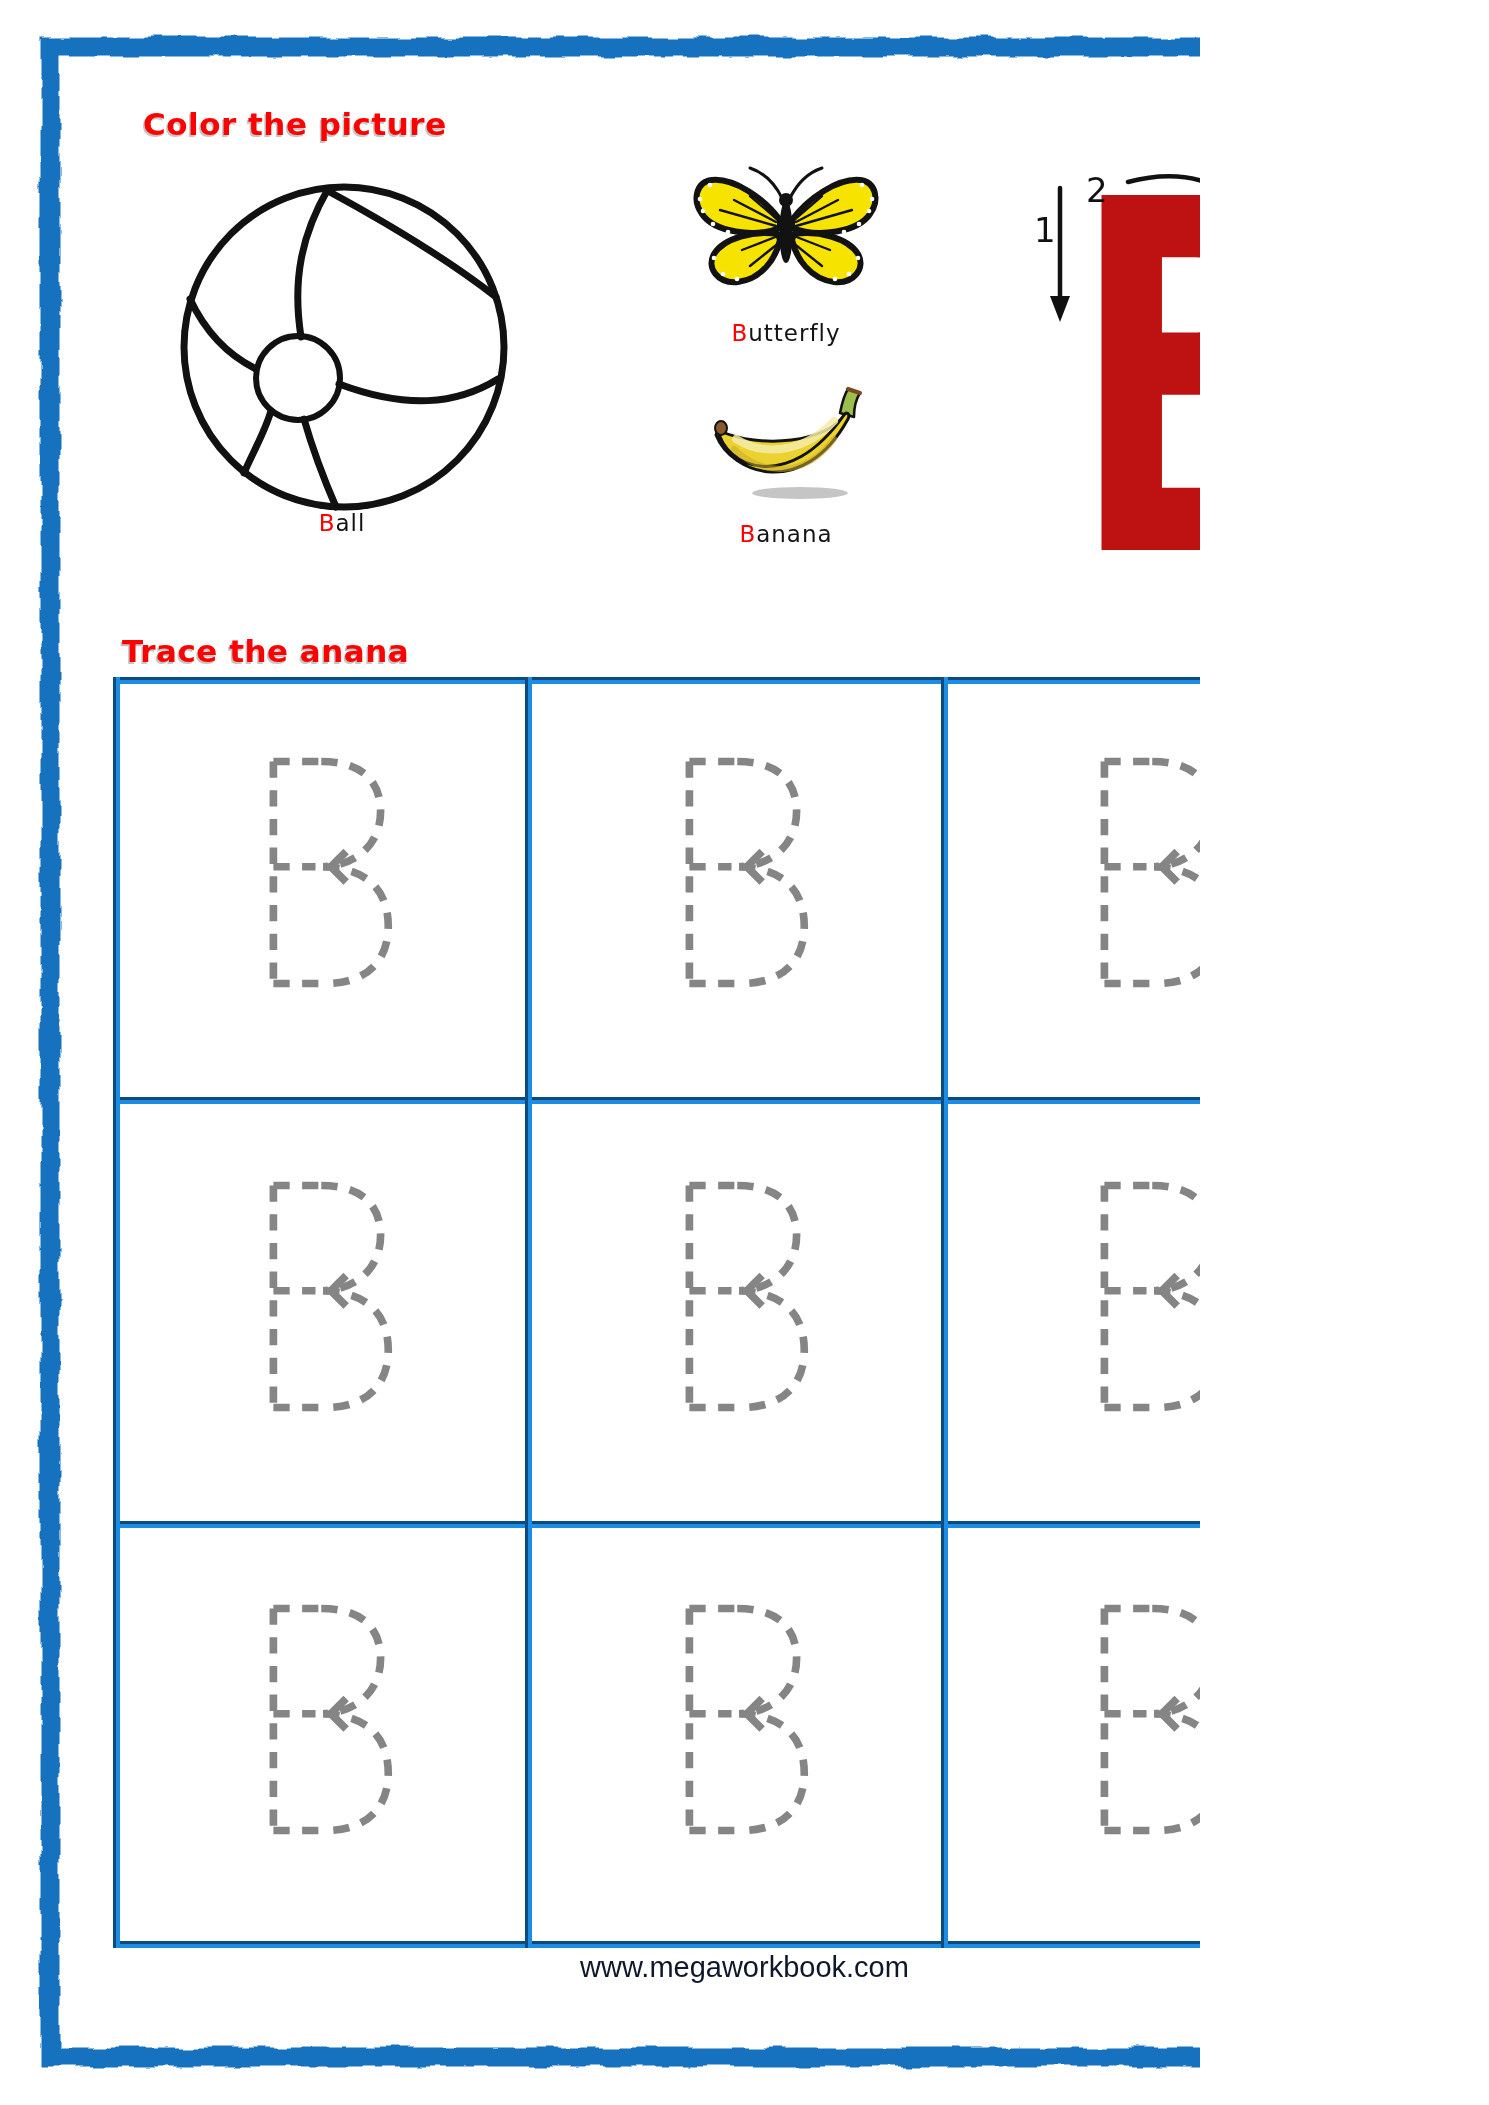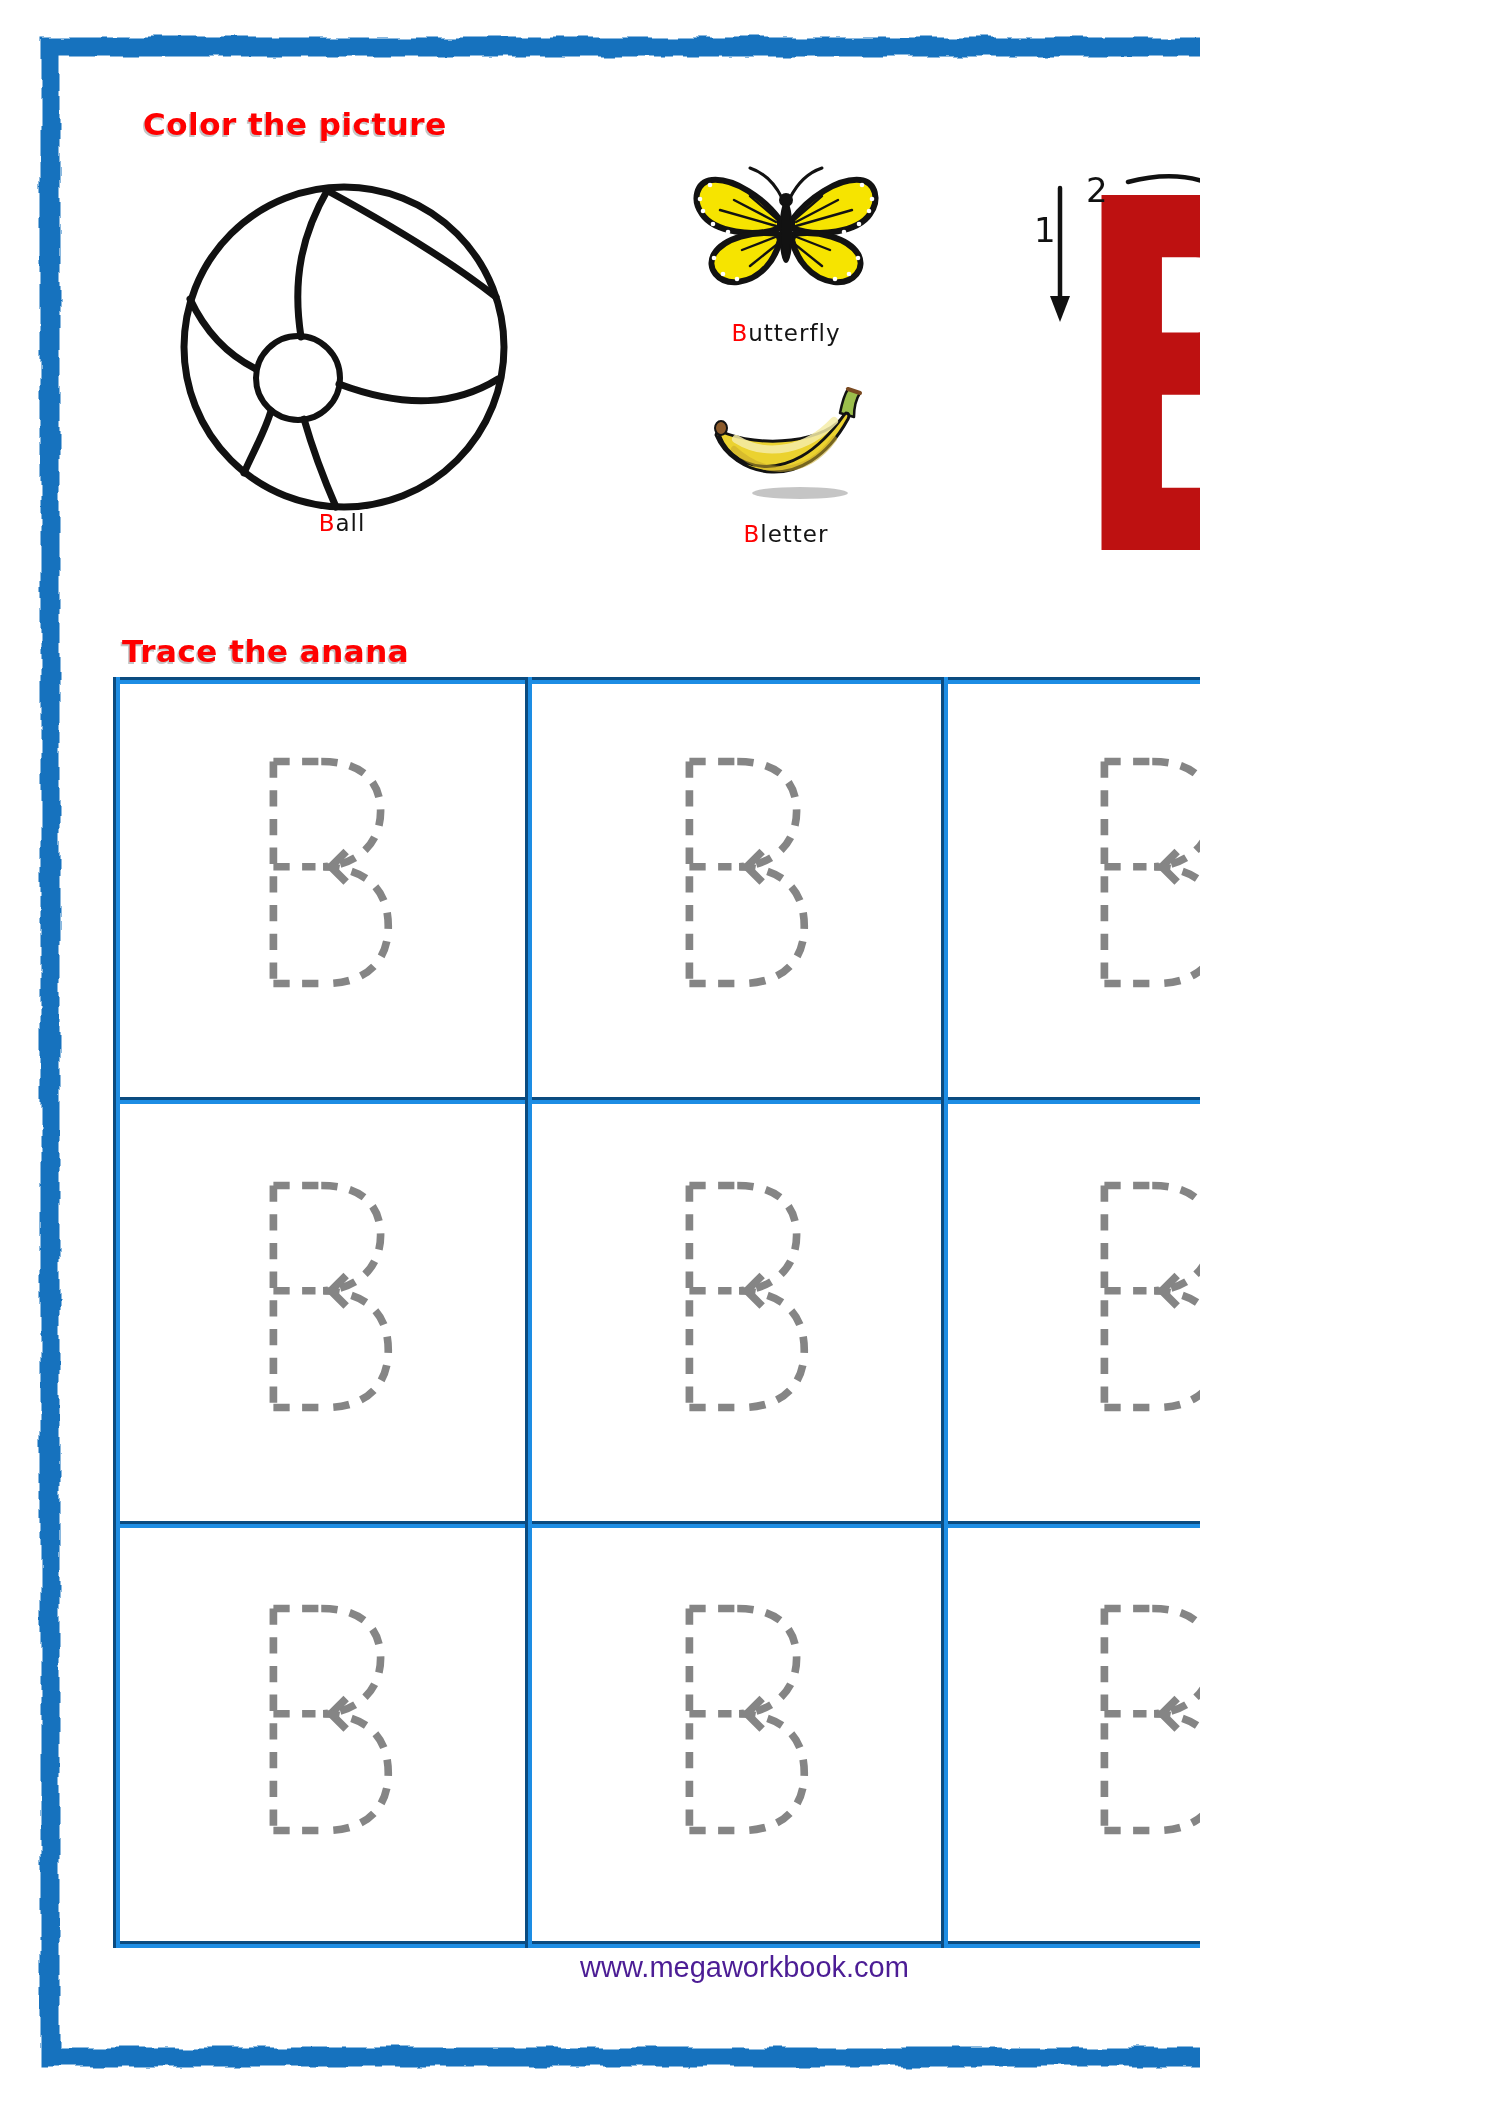--- a/index.html
+++ b/index.html
@@ -27,21 +27,21 @@
   .gline{position:absolute;}
   .gline.h{left:0;width:1247px;height:7px;background:linear-gradient(to bottom,#0b4b80 0 3px,#1d8de4 3px 7px);}
   .gline.v{top:0;height:1271px;width:7px;background:linear-gradient(to right,#0b4b80 0 3px,#1d8de4 3px 7px);}
   .h1{top:0;} .h2{top:420px;} .h3{top:844px;} .h4{top:1264px;}
   .v1{left:0;} .v2{left:412px;} .v3{left:828px;} .v4{left:1240px;}
   .trace-b{position:absolute;width:134px;height:249px;}
   .c1{left:147px;} .c2{left:563px;} .c3{left:978px;}
   .r1{top:71px;}  .r2{top:495px;} .r3{top:918px;}
   
   #footer{left:0;top:1951px;width:1489px;text-align:center;
-          font-family:"Liberation Sans",sans-serif;font-size:29px;color:#4c1d95;}
+          font-family:"Liberation Sans",sans-serif;font-size:29px;color:#0f172a;}
 </style>
 </head>
 <body>
 
 <div id="page">
 
   <svg class="abs" width="1489" height="2105" viewBox="0 0 1489 2105" style="left:0;top:0;">
     <defs>
       <filter id="rough" x="-5%" y="-5%" width="110%" height="110%">
         <feTurbulence type="fractalNoise" baseFrequency="0.035" numOctaves="2" seed="7" result="n"></feTurbulence>
@@ -121,21 +121,21 @@
     <ellipse cx="92" cy="110" rx="48" ry="6" fill="rgba(90,90,90,0.35)"></ellipse>
     <path d="M132,30 C134,20 136,12 140,6 L152,10 C148,16 146,24 146,34 Z" fill="#9BBE4C" stroke="#121212" stroke-width="2.5" stroke-linejoin="round"></path>
     <path d="M140,6 L152,10" stroke="#7A4A21" stroke-width="4" stroke-linecap="round"></path>
     <path d="M10,46 C14,86 84,118 138,30 C120,60 52,66 12,48 Z" fill="#EBD22F" stroke="#121212" stroke-width="3" stroke-linejoin="round"></path>
     <path d="M10,46 C16,84 80,112 136,32 C140,28 142,32 140,36 C96,116 24,92 8,52 Z" fill="#EBD22F" stroke="#121212" stroke-width="3" stroke-linejoin="round"></path>
     <path d="M28,56 C60,76 100,66 126,38" fill="none" stroke="#F5ECA8" stroke-width="8" stroke-linecap="round" opacity="0.85"></path>
     <path d="M26,66 C56,94 98,94 126,56" fill="none" stroke="#C9A92C" stroke-width="6" stroke-linecap="round" opacity="0.55"></path>
     <ellipse cx="13" cy="45" rx="6" ry="7" fill="#8B5A2B" stroke="#121212" stroke-width="2"></ellipse>
   </svg>
   <div class="abs pic-label" id="banana-label">
-    <span class="initial">B</span><span>letter</span>
+    <span class="initial">B</span><span>anana</span>
   </div>
 
   <svg class="abs" id="formation-svg" width="440" height="460" viewBox="0 0 440 460">
     <text transform="translate(72,420) scale(0.66,1)" x="0" y="0" font-family="DejaVu Sans, sans-serif" font-weight="bold" font-size="487" fill="#BE1111">B</text>
     <g font-family="DejaVu Sans, sans-serif" font-size="34" fill="#111">
       <text x="34" y="112">1</text>
       <text x="86" y="72">2</text>
       <text x="286" y="268">3</text>
     </g>
     <g stroke="#111" stroke-width="4.5" fill="none" stroke-linecap="round">

